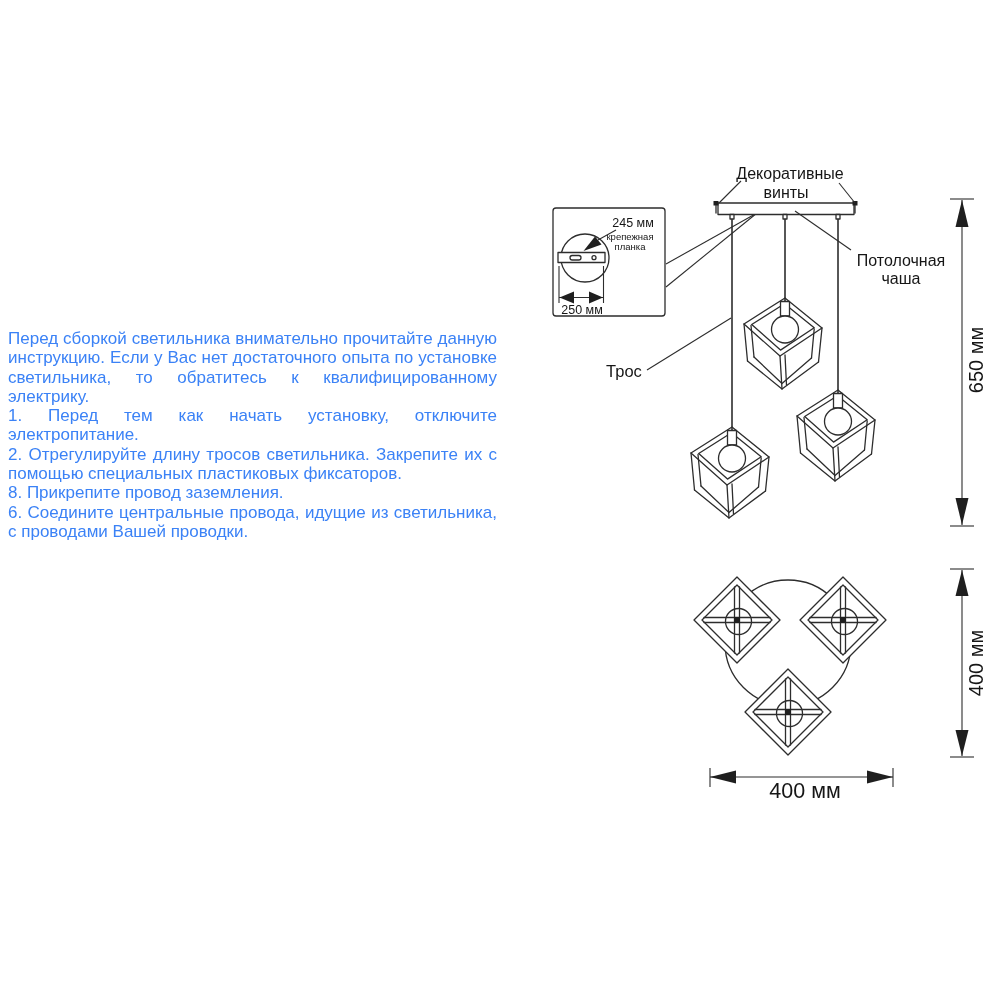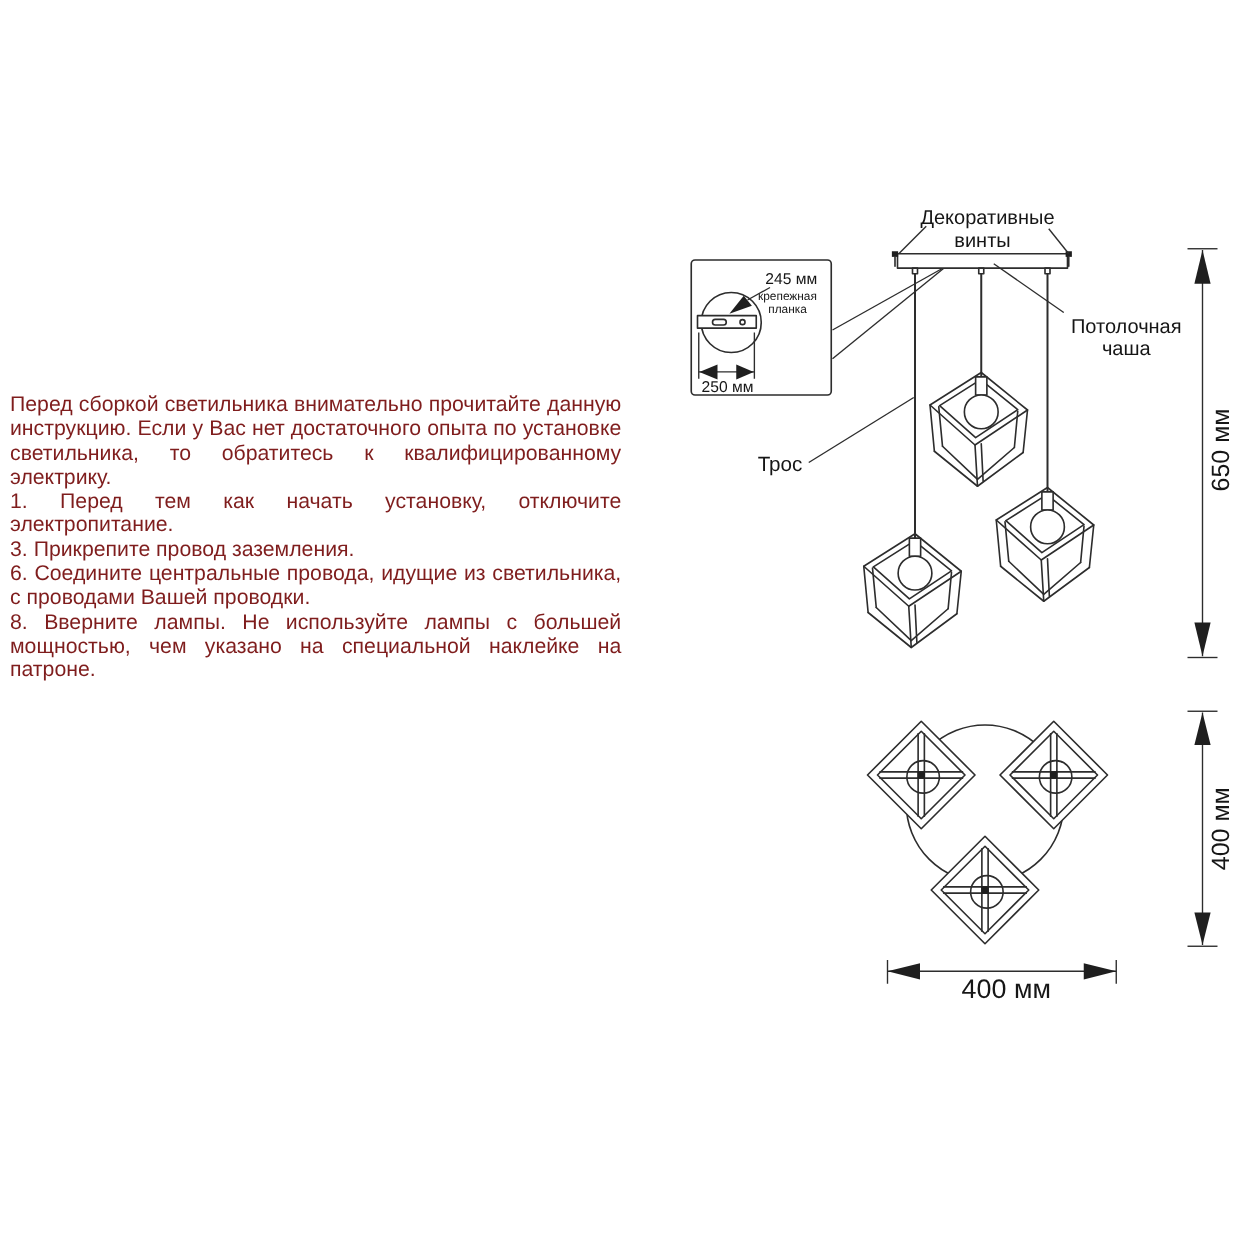--- a/index.html
+++ b/index.html
@@ -1,22 +1,22 @@
 <!DOCTYPE html>
 <html lang="ru"><head>
 <meta charset="utf-8">
 <style>
   html,body{margin:0;padding:0;}
   body{
     width:1000px;height:1000px;position:relative;background:#ffffff;
     font-family:"Liberation Sans",sans-serif;color:#161616;overflow:hidden;
   }
   .instructions{
-    position:absolute;left:8px;top:314px;width:489px;
-    font-size:17px;line-height:19.3px;text-align:justify;color:#7f1d1d;
+    position:absolute;left:8px;top:329px;width:489px;
+    font-size:17px;line-height:19.3px;text-align:justify;color:#3b82f6;
   }
   .instructions p{margin:0;}
   svg.diagram{position:absolute;left:0;top:0;width:1000px;height:1000px;}
   .ln{stroke:#2d2d2d;stroke-width:1.3;fill:none;stroke-linecap:round;stroke-linejoin:round;}
   .cord{stroke:#2d2d2d;stroke-width:1.6;fill:none;}
   .thin{stroke:#2d2d2d;stroke-width:1.1;fill:none;}
   .wf{fill:#ffffff;}
   .fb{fill:#1f1f1f;stroke:none;}
   .txt{fill:#161616;font-family:"Liberation Sans",sans-serif;}
   .t16{font-size:16px;}
@@ -26,23 +26,23 @@
   .t20{font-size:20px;}
   .t215{font-size:21.5px;}
   .mid{text-anchor:middle;}
 </style>
 </head>
 <body>
 
 <div class="instructions">
   <p>Перед сборкой светильника внимательно прочитайте данную инструкцию. Если у Вас нет достаточного опыта по установке светильника, то обратитесь к квалифицированному электрику.</p>
   <p>1. Перед тем как начать установку, отключите электропитание.</p>
-  <p>3. Прикрепите провод заземления.</p>
+  <p>2. Отрегулируйте длину тросов светильника. Закрепите их с помощью специальных пластиковых фиксаторов.</p>
+  <p>8. Прикрепите провод заземления.</p>
   <p>6. Соедините центральные провода, идущие из светильника, с проводами Вашей проводки.</p>
-  <p>8. Вверните лампы. Не используйте лампы с большей мощнос­тью, чем указано на специальной наклейке на патроне.</p>
 </div>
 
 <svg class="diagram" viewBox="0 0 1000 1000">
   <defs>
 
     <g id="cube">
       <polygon class="ln" points="0,0 37,30 -5,58 -41,26"></polygon>
       <polygon class="ln" points="-0.5,5.7 29.2,29.7 -4.5,52.1 -33.3,26.5"></polygon>
       <line class="ln" x1="-41" y1="26" x2="-37.5" y2="63"></line>
       <line class="ln" x1="-34" y1="27.5" x2="-31" y2="59"></line>

